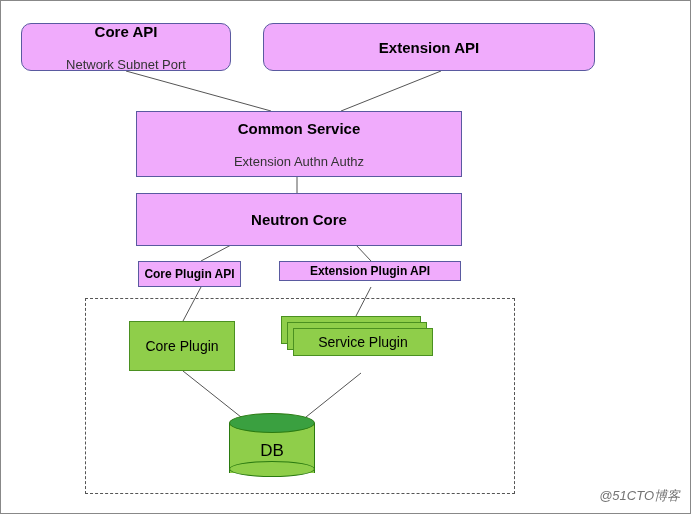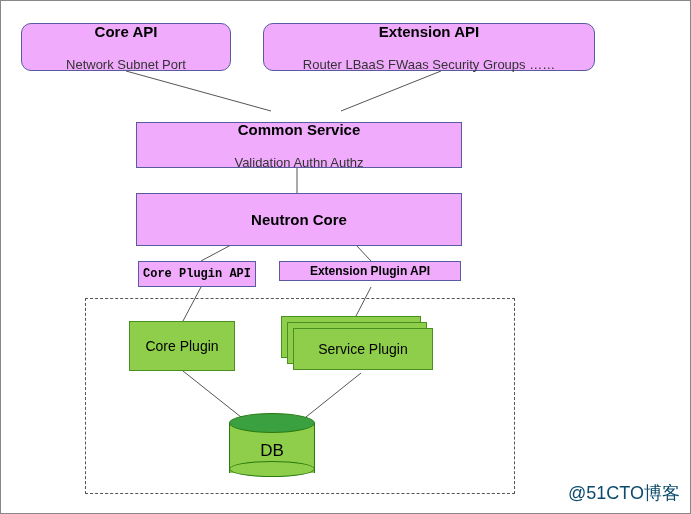--- a/index.html
+++ b/index.html
@@ -23,23 +23,23 @@
     .purple { background: #f0abfc; }
     .green { background: #8fce4a; border-color: #4a9020; }
     .rounded { border-radius: 10px; }
     .title { font-weight: bold; font-size: 15px; }
     .subtitle { font-size: 13px; color: #333; margin-top: 17px; }
     .small-title { font-weight: bold; font-size: 12px; }
     .med-title { font-size: 14px; }
 
     .core-api { left: 20px; top: 22px; width: 210px; height: 48px; }
     .ext-api { left: 262px; top: 22px; width: 332px; height: 48px; }
-    .common-service { left: 135px; top: 121px; width: 326px; height: 46px; }
+    .common-service { left: 135px; top: 110px; width: 326px; height: 66px; }
     .neutron-core { left: 135px; top: 192px; width: 326px; height: 53px; }
-    .core-plugin-api { left: 137px; top: 260px; width: 118px; height: 26px; font-family: Liberation Mono, monospace; }
+    .core-plugin-api { left: 137px; top: 260px; width: 103px; height: 26px; }
     .ext-plugin-api { left: 278px; top: 260px; width: 182px; height: 20px; }
 
     .dashed-box {
       position: absolute;
       left: 84px;
       top: 297px;
       width: 430px;
       height: 196px;
       border: 1.5px dashed #555;
       background: transparent;
@@ -49,21 +49,21 @@
     .service-plugin-stack {
       position: absolute;
       left: 280px;
       top: 315px;
       width: 152px;
       height: 58px;
     }
     .service-plugin-stack .stack-card {
       position: absolute;
       width: 140px;
-      height: 42px;
+      height: 28px;
       background: #8fce4a;
       border: 1px solid #4a9020;
     }
     .service-plugin-stack .c1 { left: 0px; top: 0px; }
     .service-plugin-stack .c2 { left: 6px; top: 6px; }
     .service-plugin-stack .c3 { left: 12px; top: 12px; display: flex; align-items: center; justify-content: center; }
 
     .db-cylinder {
       position: absolute;
       left: 228px;
@@ -111,22 +111,23 @@
       font-size: 17px;
       z-index: 3;
     }
 
     svg.lines { position: absolute; left: 0; top: 0; width: 691px; height: 514px; pointer-events: none; }
 
     .watermark {
       position: absolute;
       right: 10px;
       bottom: 8px;
-      font-size: 18px;
-      color: #0c4a6e;
+      font-size: 13px;
+      color: #737373;
+      font-style: italic;
     }
   </style>
 </head>
 <body>
 
 <svg class="lines">
   <line x1="125" y1="70" x2="270" y2="110" stroke="#555" stroke-width="1"></line>
   <line x1="440" y1="70" x2="340" y2="110" stroke="#555" stroke-width="1"></line>
   <line x1="296" y1="160" x2="296" y2="192" stroke="#555" stroke-width="1"></line>
   <line x1="260" y1="228" x2="200" y2="260" stroke="#555" stroke-width="1"></line>
@@ -139,26 +140,25 @@
   <polygon points="303,416 295,421 303,423" fill="#333"></polygon>
 </svg>
 
 <div class="box purple rounded core-api">
   <div class="title">Core API</div>
   <div class="subtitle">Network   Subnet   Port</div>
 </div>
 
 <div class="box purple rounded ext-api">
   <div class="title">Extension API</div>
-  <div class="subtitle">Router      LBaaS      FWaas      Security Groups ……</div>
 </div>
 
 <div class="box purple common-service">
   <div class="title">Common Service</div>
-  <div class="subtitle">Validation      Authn       Authz</div>
+  <div class="subtitle">Extension      Authn       Authz</div>
 </div>
 
 <div class="box purple neutron-core">
   <div class="title">Neutron Core</div>
 </div>
 
 <div class="box purple core-plugin-api">
   <div class="small-title">Core Plugin API</div>
 </div>
 

